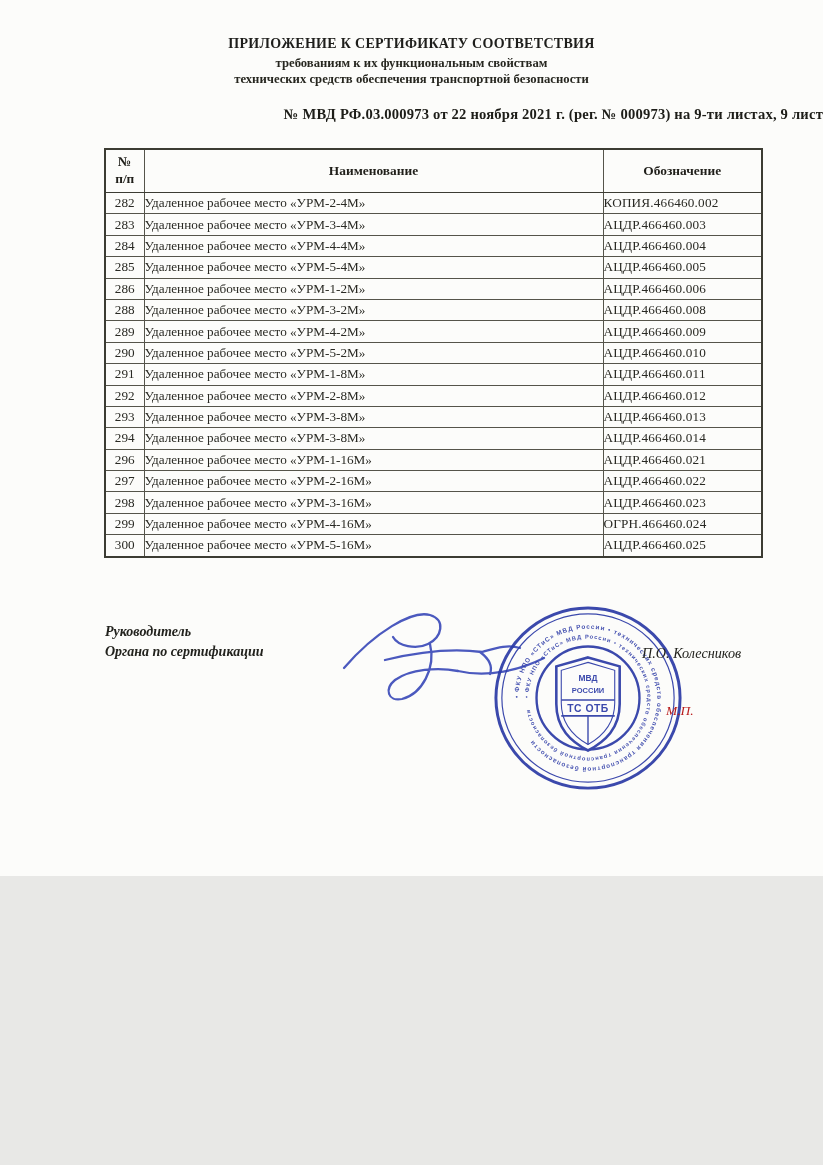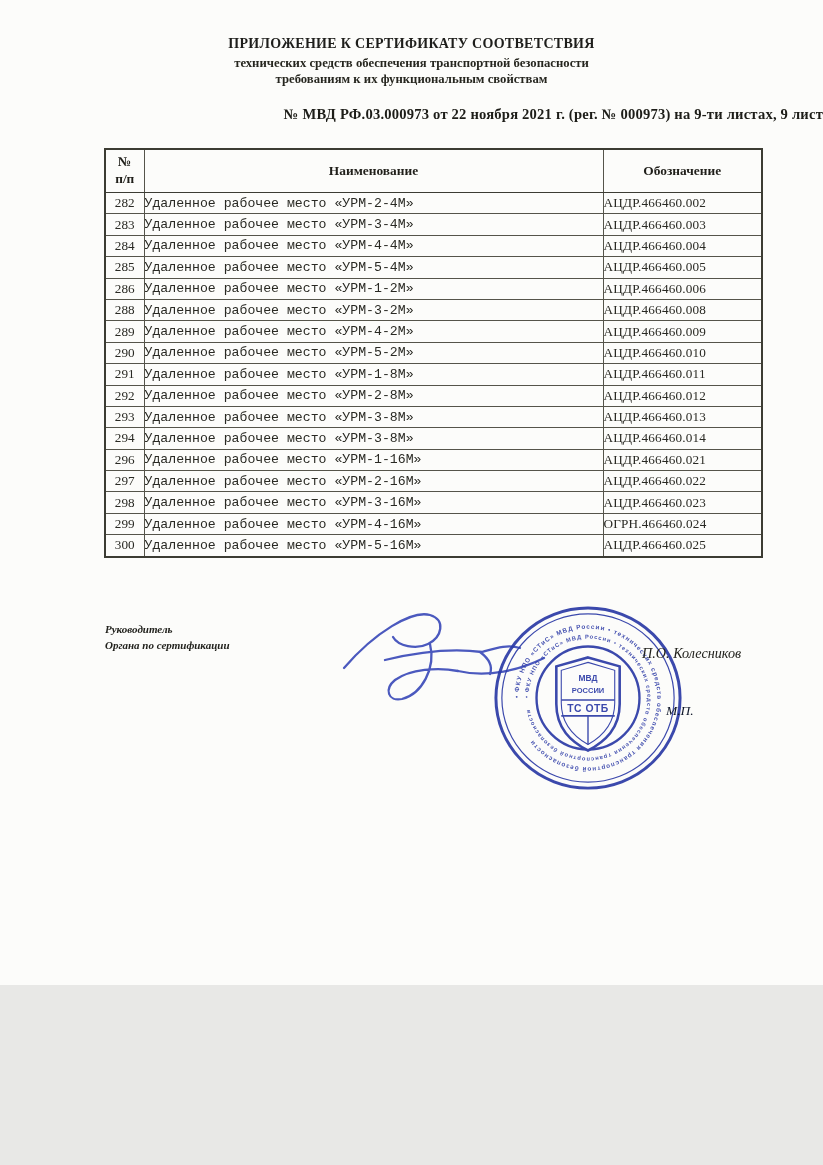--- a/index.html
+++ b/index.html
@@ -1,17 +1,17 @@
 <!DOCTYPE html>
 <html><head>
 <meta charset="utf-8">
 <style>
   html,body{margin:0;padding:0;background:#e8e8e6;}
   .page{
-    position:relative; width:823px; height:985px; margin:0 auto;
+    position:relative; width:823px; height:876px; margin:0 auto;
     background:#fcfcfa; overflow:hidden;
     font-family:"Liberation Serif", serif; color:#232320;
   }
   
   .doc-header{position:absolute; top:36px; left:0; width:823px; text-align:center;}
   .doc-title{font-size:14px; font-weight:bold; letter-spacing:.3px; color:#1e1e1b; margin:0 0 4px 0;}
   .doc-sub{font-size:12.7px; font-weight:bold; color:#26261f; margin:1px 0;}
   .cert-line{position:absolute; top:106px; left:0; width:823px; text-align:right;
     font-size:14.6px; font-weight:bold; color:#1d1d18; letter-spacing:.2px;}
   
@@ -24,29 +24,29 @@
     border:1px solid #55544a; overflow:hidden; white-space:nowrap;
   }
   table.items{border:2px solid #3c3c33;}
   table.items thead th{
     border-bottom:1.5px solid #3c3c33;
     font-weight:bold; text-align:center; height:40px; font-size:13.4px; color:#201f1a;
   }
   table.items td{height:20.4px; padding:0;}
   .w-num{width:39px;} .w-name{width:459px;} .w-des{width:159px;}
   td.c0{text-align:center;}
-  td.c1{padding-left:9px;font-family:Liberation Mono, monospace;}
+  td.c1{padding-left:9px;}
   td.c2{padding-left:8px; letter-spacing:.2px;}
   th .two-line{line-height:1.25; display:block;}
   
   .sig-label{position:absolute; left:105px; top:622px; font-weight:bold; font-style:italic;
-    font-size:11px; line-height:1.45; color:#22221d;}
+    font-size:14px; line-height:1.45; color:#22221d;}
   .signer-name{position:absolute; left:642px; top:645px; font-weight:normal; font-style:italic;
     font-size:14.2px; color:#22221d;}
-  .mp-mark{position:absolute; left:666px; top:703px; font-style:italic; font-size:13.5px; color:#0f172a;}
+  .mp-mark{position:absolute; left:666px; top:703px; font-style:italic; font-size:13.5px; color:#b91c1c;}
   .sig-blue{position:absolute; left:330px; top:598px; width:250px; height:125px;}
   .stamp-mvd{position:absolute; left:489px; top:602px; width:198px; height:198px; opacity:.92;}
   
   .stamp-tinko{position:absolute; left:497px; top:1001px; width:150px; height:152px; opacity:.88;}
   .copy-stamp{
     position:absolute; left:618px; top:1014px; width:210px;
     font-family:"Liberation Sans", sans-serif; font-weight:bold; color:#4a5fc8;
     transform:rotate(-2.5deg); line-height:1.0;
   }
   .copy-line1{font-size:15px; letter-spacing:3px; word-spacing:14px;}
@@ -60,22 +60,22 @@
   }
   .st-blue{fill:#2b3aa6;}
 </style>
 </head>
 <body>
 
 <div class="page">
 
   <div class="doc-header">
     <div class="doc-title">ПРИЛОЖЕНИЕ К СЕРТИФИКАТУ СООТВЕТСТВИЯ</div>
+    <div class="doc-sub">требованиям к их функциональным свойствам</div>
     <div class="doc-sub">технических средств обеспечения транспортной безопасности</div>
-    <div class="doc-sub">требованиям к их функциональным свойствам</div>
   </div>
   <div class="cert-line">№ МВД РФ.03.000973 от 22 ноября 2021 г. (рег. № 000973) на 9-ти листах, 9 лист</div>
 
   <table class="items">
     <colgroup>
       <col class="w-num">
         <col class="w-name">
         <col class="w-des">
     </colgroup>
     <thead>
@@ -85,21 +85,21 @@
           <span class="two-line">п/п</span>
         </th>
         <th>Наименование</th>
         <th>Обозначение</th>
       </tr>
     </thead>
     <tbody>
         <tr>
           <td class="c0">282</td>
           <td class="c1">Удаленное рабочее место «УРМ-2-4М»</td>
-          <td class="c2">АЦДР.466460.002</td>
+          <td class="c2">КОПИЯ.466460.002</td>
         </tr>
         <tr>
           <td class="c0">283</td>
           <td class="c1">Удаленное рабочее место «УРМ-3-4М»</td>
           <td class="c2">АЦДР.466460.003</td>
         </tr>
         <tr>
           <td class="c0">284</td>
           <td class="c1">Удаленное рабочее место «УРМ-4-4М»</td>
           <td class="c2">АЦДР.466460.004</td>

